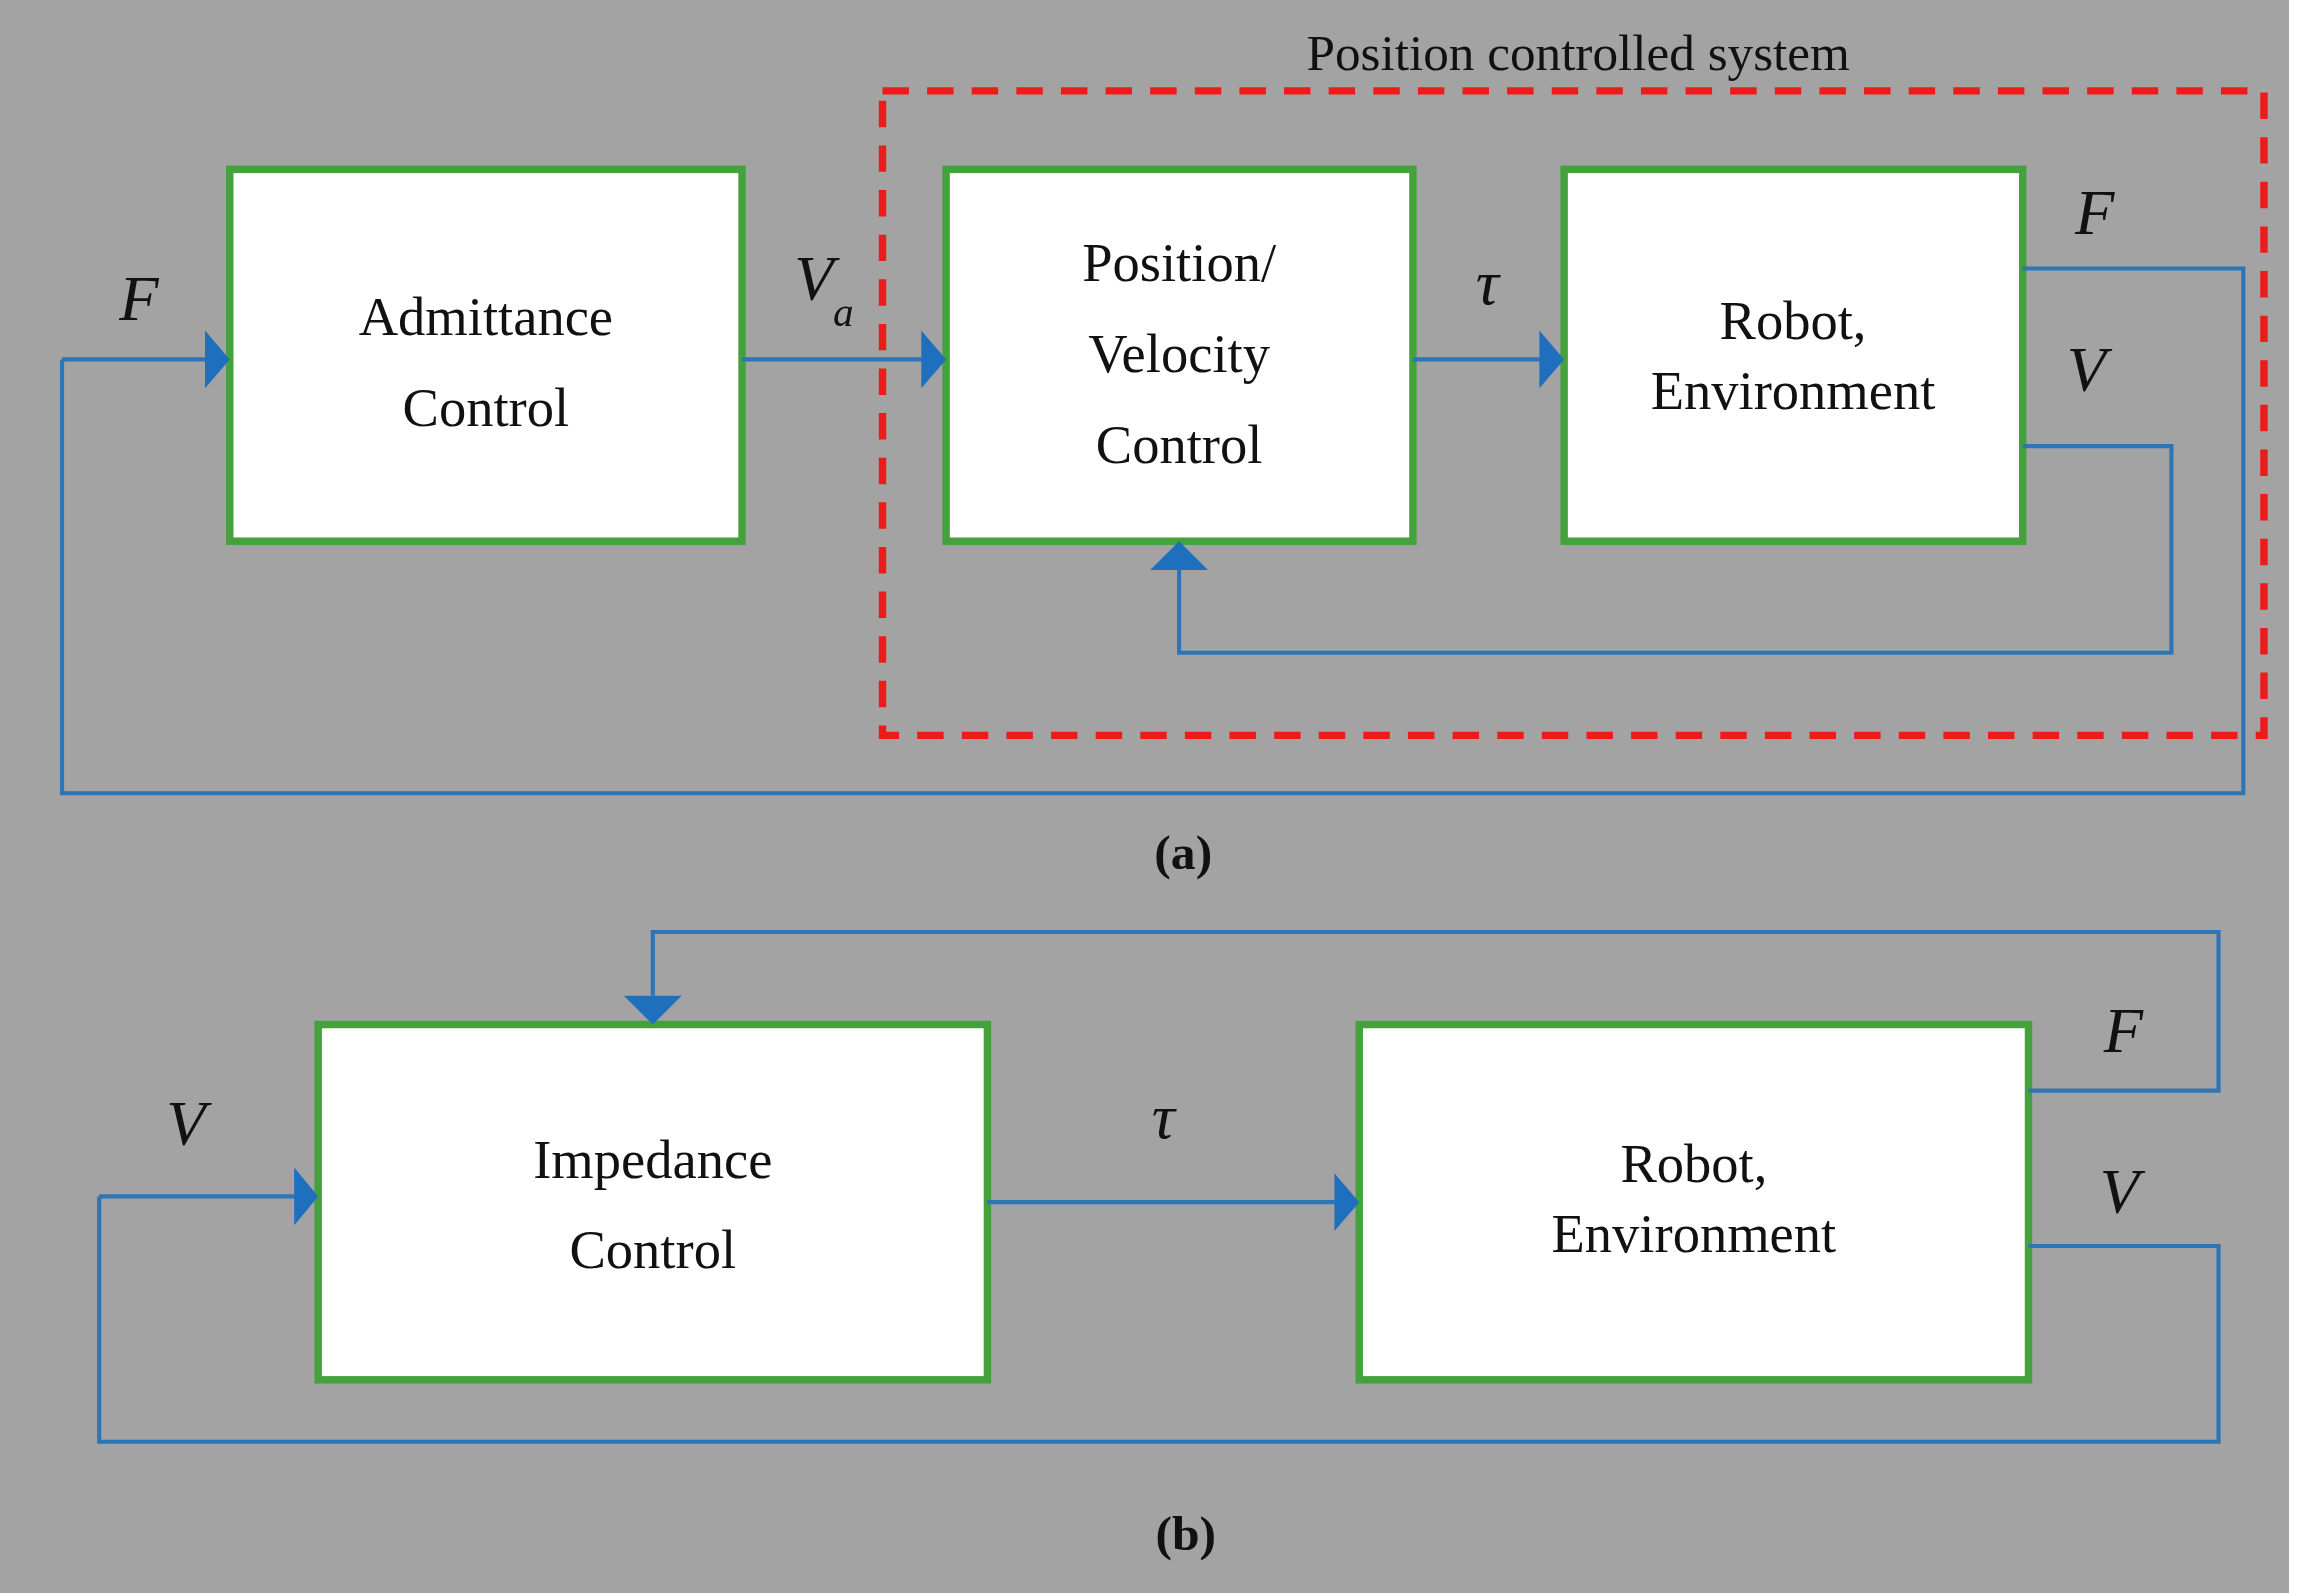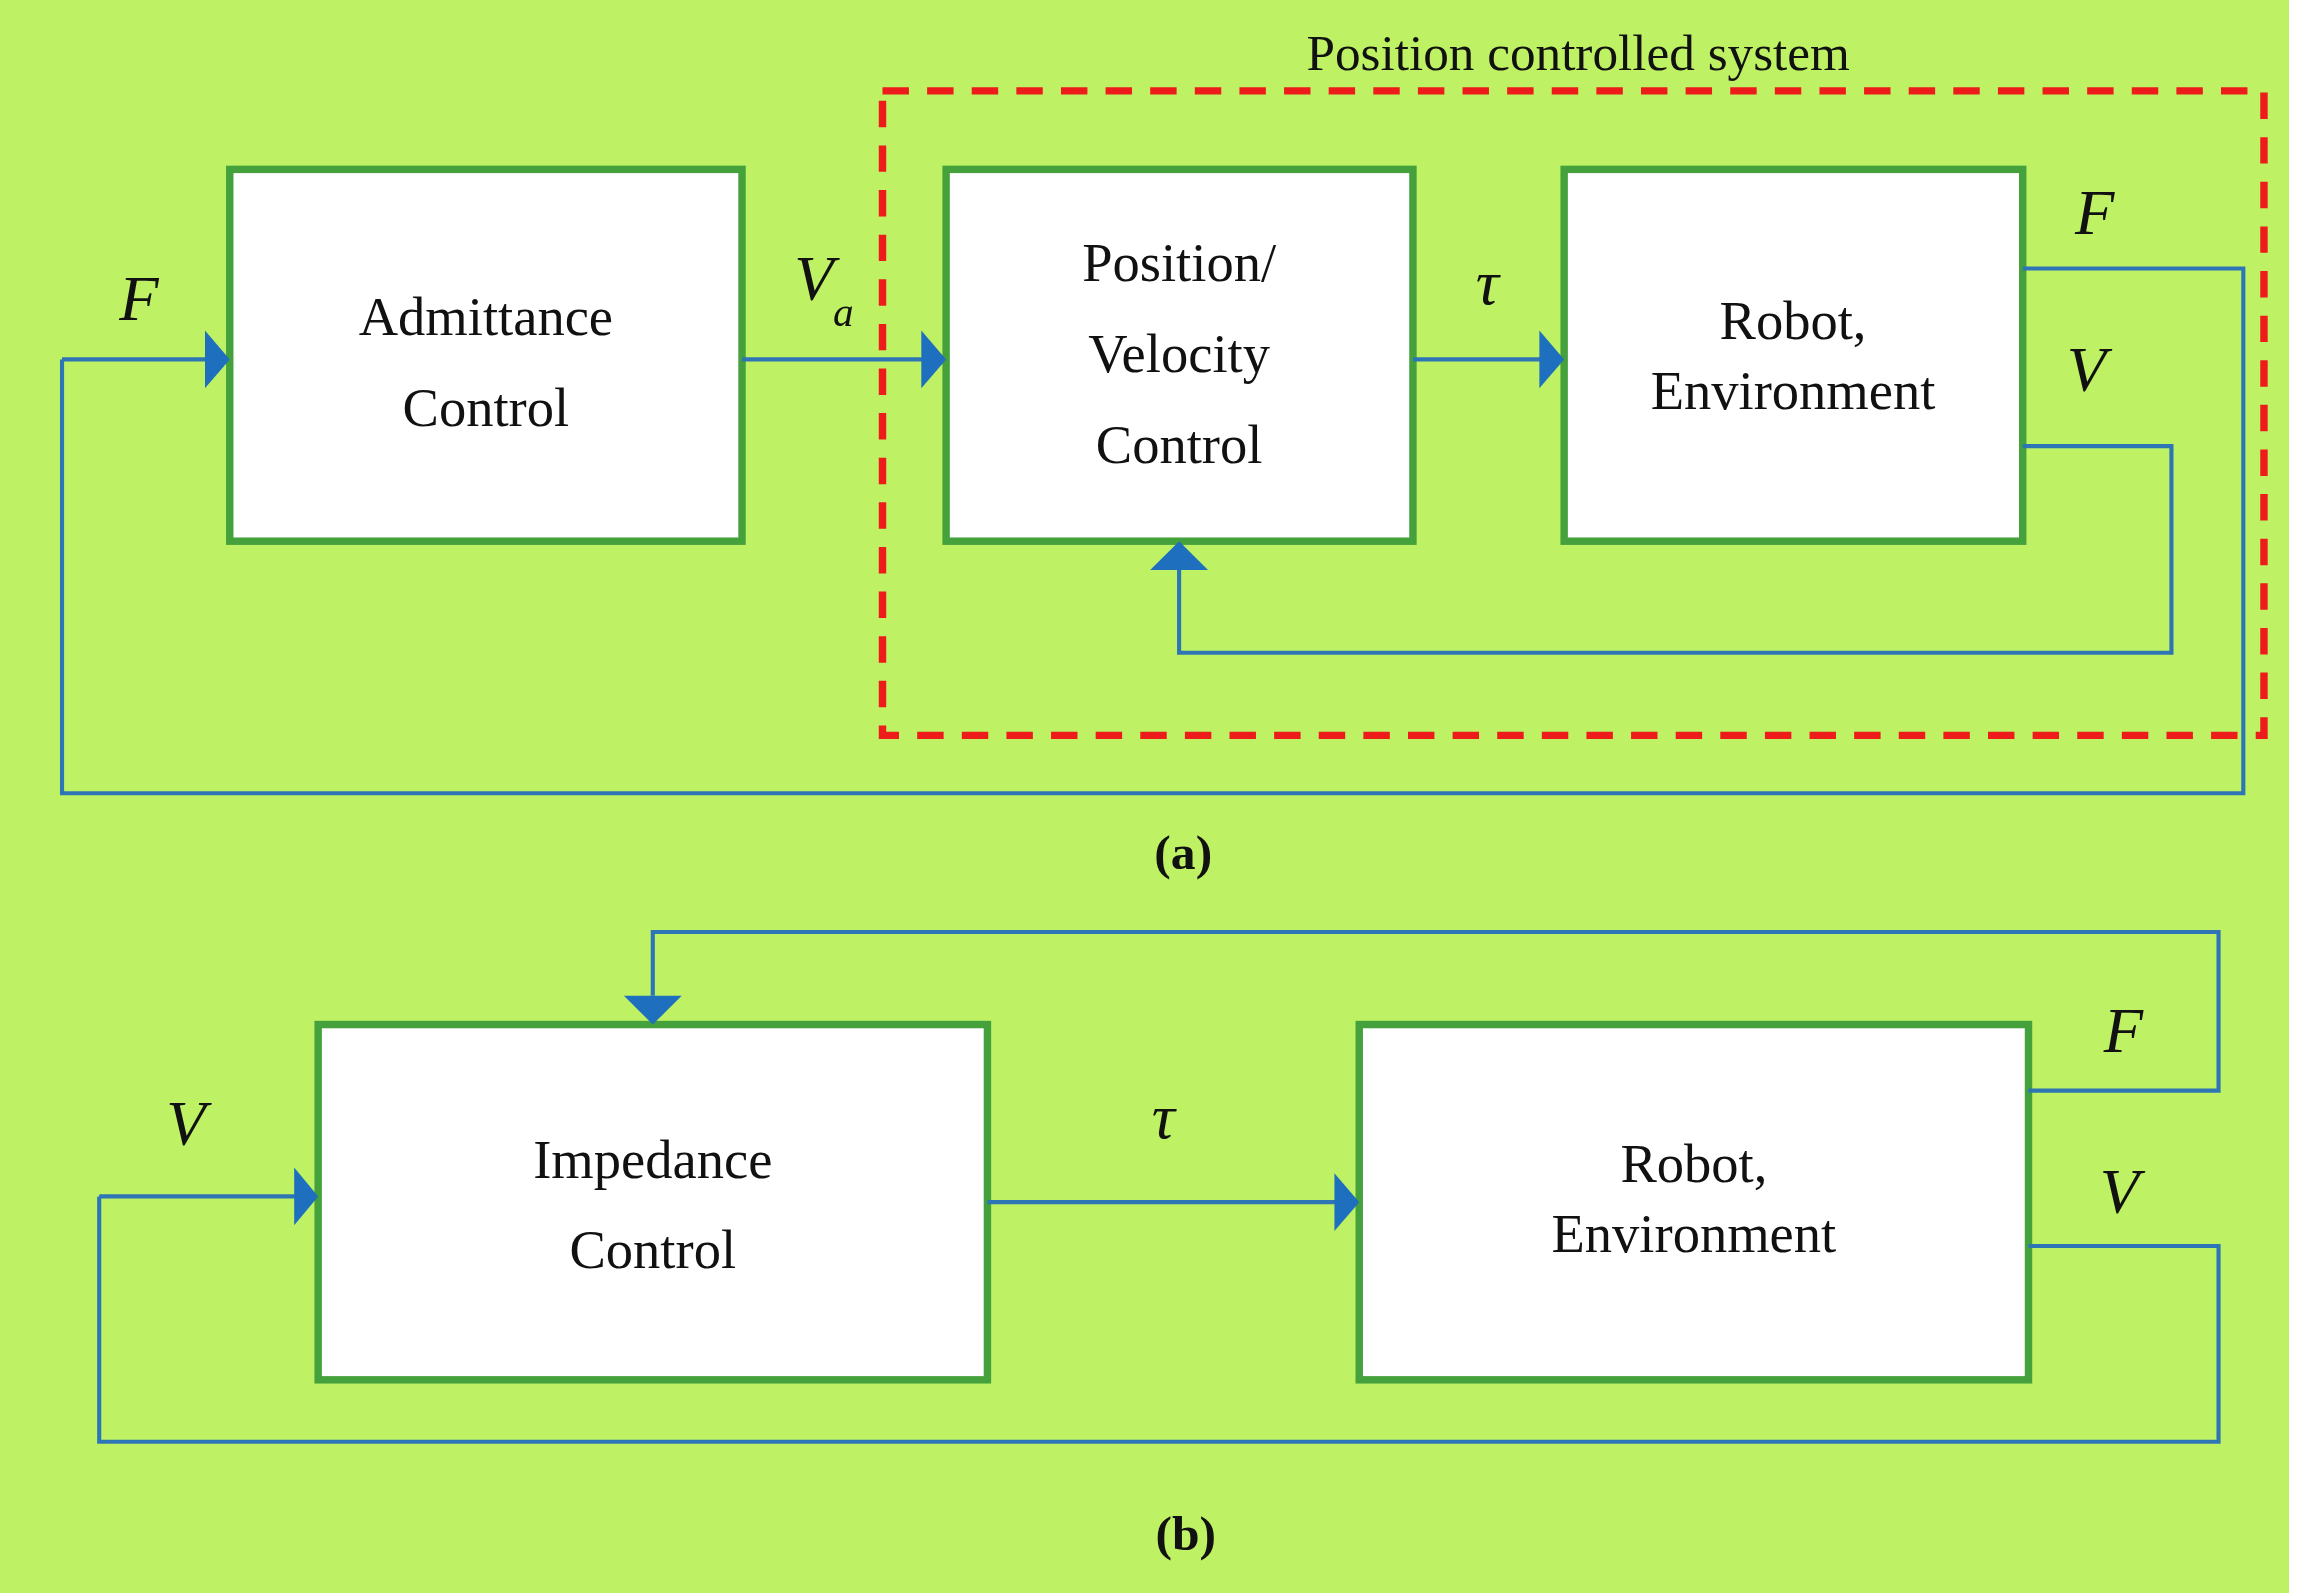--- a/index.html
+++ b/index.html
@@ -7,21 +7,21 @@
     padding: 0;
     background: #ffffff;
   }
   body {
     font-family: "Liberation Serif", "DejaVu Serif", serif;
   }
   #page {
     position: relative;
     width: 2289px;
     height: 1593px;
-    background: #bef264;
+    background: #a3a3a3;
     overflow: hidden;
   }
   #diagram-svg {
     position: absolute;
     left: 0;
     top: 0;
     width: 2307px;
     height: 1593px;
   }
   .blk-label {

